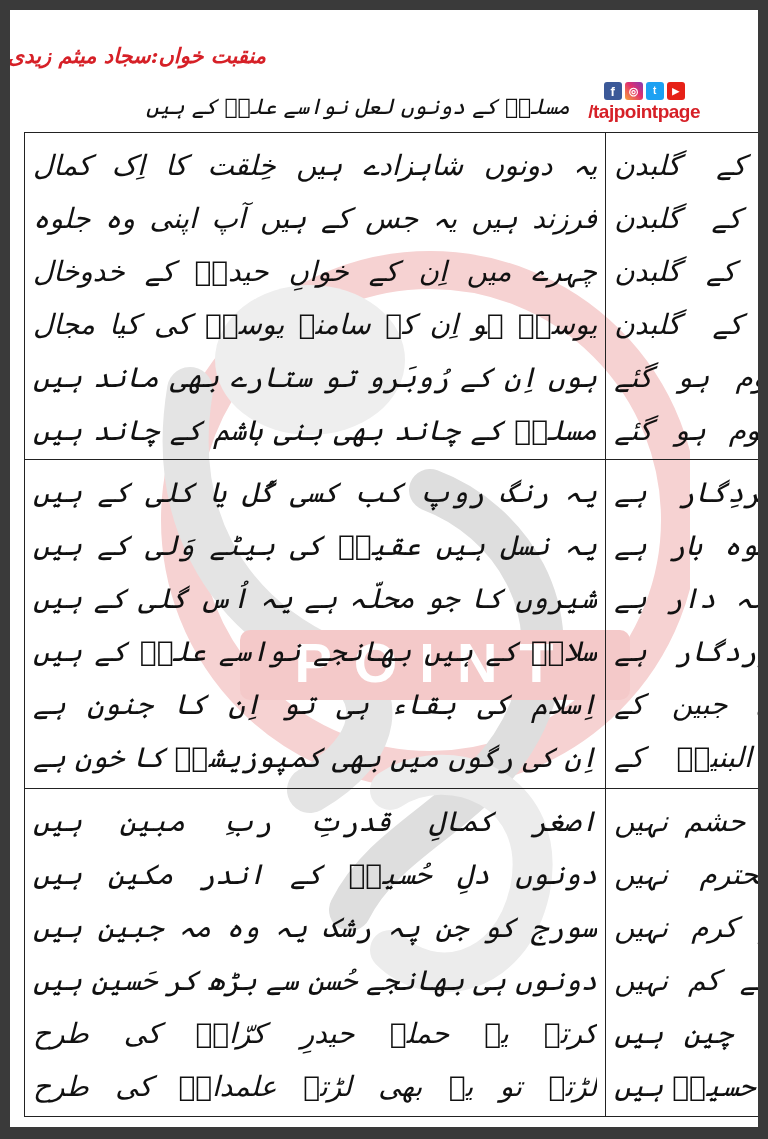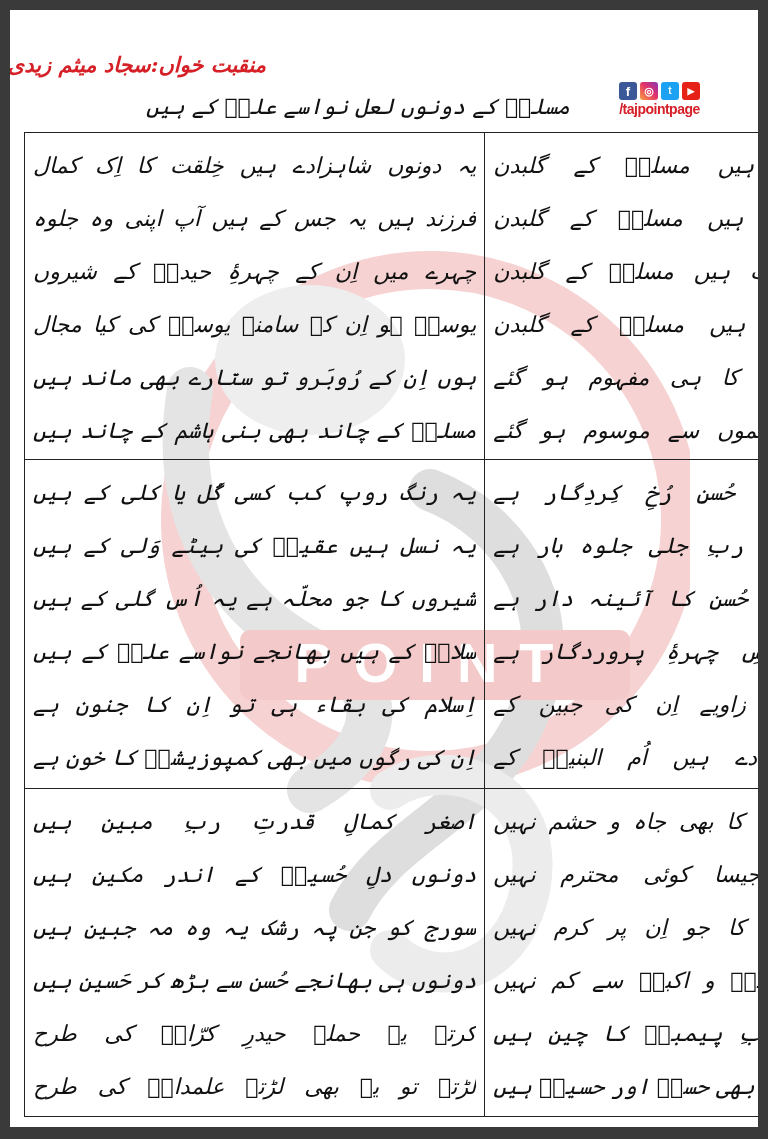--- a/index.html
+++ b/index.html
@@ -27,21 +27,21 @@
   }
   .header-credits {
     position: absolute;
     top: 30px; left: 14px; right: 14px;
     height: 40px;
     direction: rtl;
     z-index: 2;
   }
   .credit {
     position: absolute;
-    top: 12px;
+    top: 3px;
     color: #d62027;
     font-family: "DejaVu Serif", serif;
     font-size: 21px;
     font-style: italic;
     font-weight: bold;
     white-space: nowrap;
   }
   .credit.poet { right: 42px; }
   .credit.composer { right: 250px; }
   .credit.reciter { right: 478px; }
@@ -63,21 +63,21 @@
     line-height: 1;
   }
   .ico.fb { background: #3b5998; }
   .ico.ig { background: linear-gradient(45deg, #f9a23b, #e1306c 55%, #833ab4); font-size: 11px; }
   .ico.tw { background: #1da1f2; font-size: 10px; }
   .ico.yt { background: #e62117; font-size: 9px; }
   .handle {
     color: #d62027;
     font-family: "Liberation Sans", sans-serif;
     font-weight: bold;
-    font-size: 14px;
+    font-size: 19px;
     letter-spacing: -0.5px;
     margin-top: 1px;
   }
   .title {
     position: absolute;
     top: 84px; left: 170px;
     width: 390px;
     direction: rtl;
     text-align: left;
     font-family: "DejaVu Serif", serif;
@@ -103,21 +103,21 @@
   }
   table.lyrics tr.r1 td { height: 320px; }
   table.lyrics tr.r2 td { height: 322px; }
   table.lyrics tr.r3 td { height: 321px; }
   .line {
     direction: rtl;
     text-align: justify;
     text-align-last: justify;
     font-family: "DejaVu Serif", serif;
     font-style: italic;
-    font-size: 22px;
+    font-size: 28px;
     line-height: 53px;
     height: 53px;
     color: #111;
     white-space: nowrap;
     overflow: hidden;
   }
 </style>
 </head>
 <body>
 
@@ -156,21 +156,21 @@
         <div class="line">عکسِ ابوترابؑ ہیں مسلمؑ کے گلبدن</div>
         <div class="line">اِسلام کا شباب ہیں مسلمؑ کے گلبدن</div>
         <div class="line">ہر کفر کا جواب ہیں مسلمؑ کے گلبدن</div>
         <div class="line">توحید کے گلاب ہیں مسلمؑ کے گلبدن</div>
         <div class="line">حق کی حقیقتوں کا ہی مفہوم ہو گئے</div>
         <div class="line">دو انبیاءؑ کے اِسموں سے موسوم ہو گئے</div>
       </td>
       <td>
         <div class="line">یہ دونوں شاہزادے ہیں خِلقت کا اِک کمال</div>
         <div class="line">فرزند ہیں یہ جس کے ہیں آپ اپنی وہ جلوہ</div>
-        <div class="line">چہرے میں اِن کے چہرۂِ حیدرؑ کے شیروں</div>
+        <div class="line">چہرے میں اِن کے خواںِ حیدرؑ کے خدوخال</div>
         <div class="line">یوسفؑ ہو اِن کے سامنے یوسفؑ کی کیا مجال</div>
         <div class="line">ہوں اِن کے رُوبَرو تو ستارے بھی ماند ہیں</div>
         <div class="line">مسلمؑ کے چاند بھی بنی ہاشم کے چاند ہیں</div>
       </td>
     </tr>
     <tr class="r2">
       <td>
         <div class="line">دونوں کا حُسن حُسنِ رُخِ کِردِگار ہے</div>
         <div class="line">دونوں میں نورِ ربِ جلی جلوہ بار ہے</div>
         <div class="line">ہر ایک اُن میں حُسن کا آئینہ دار ہے</div>

